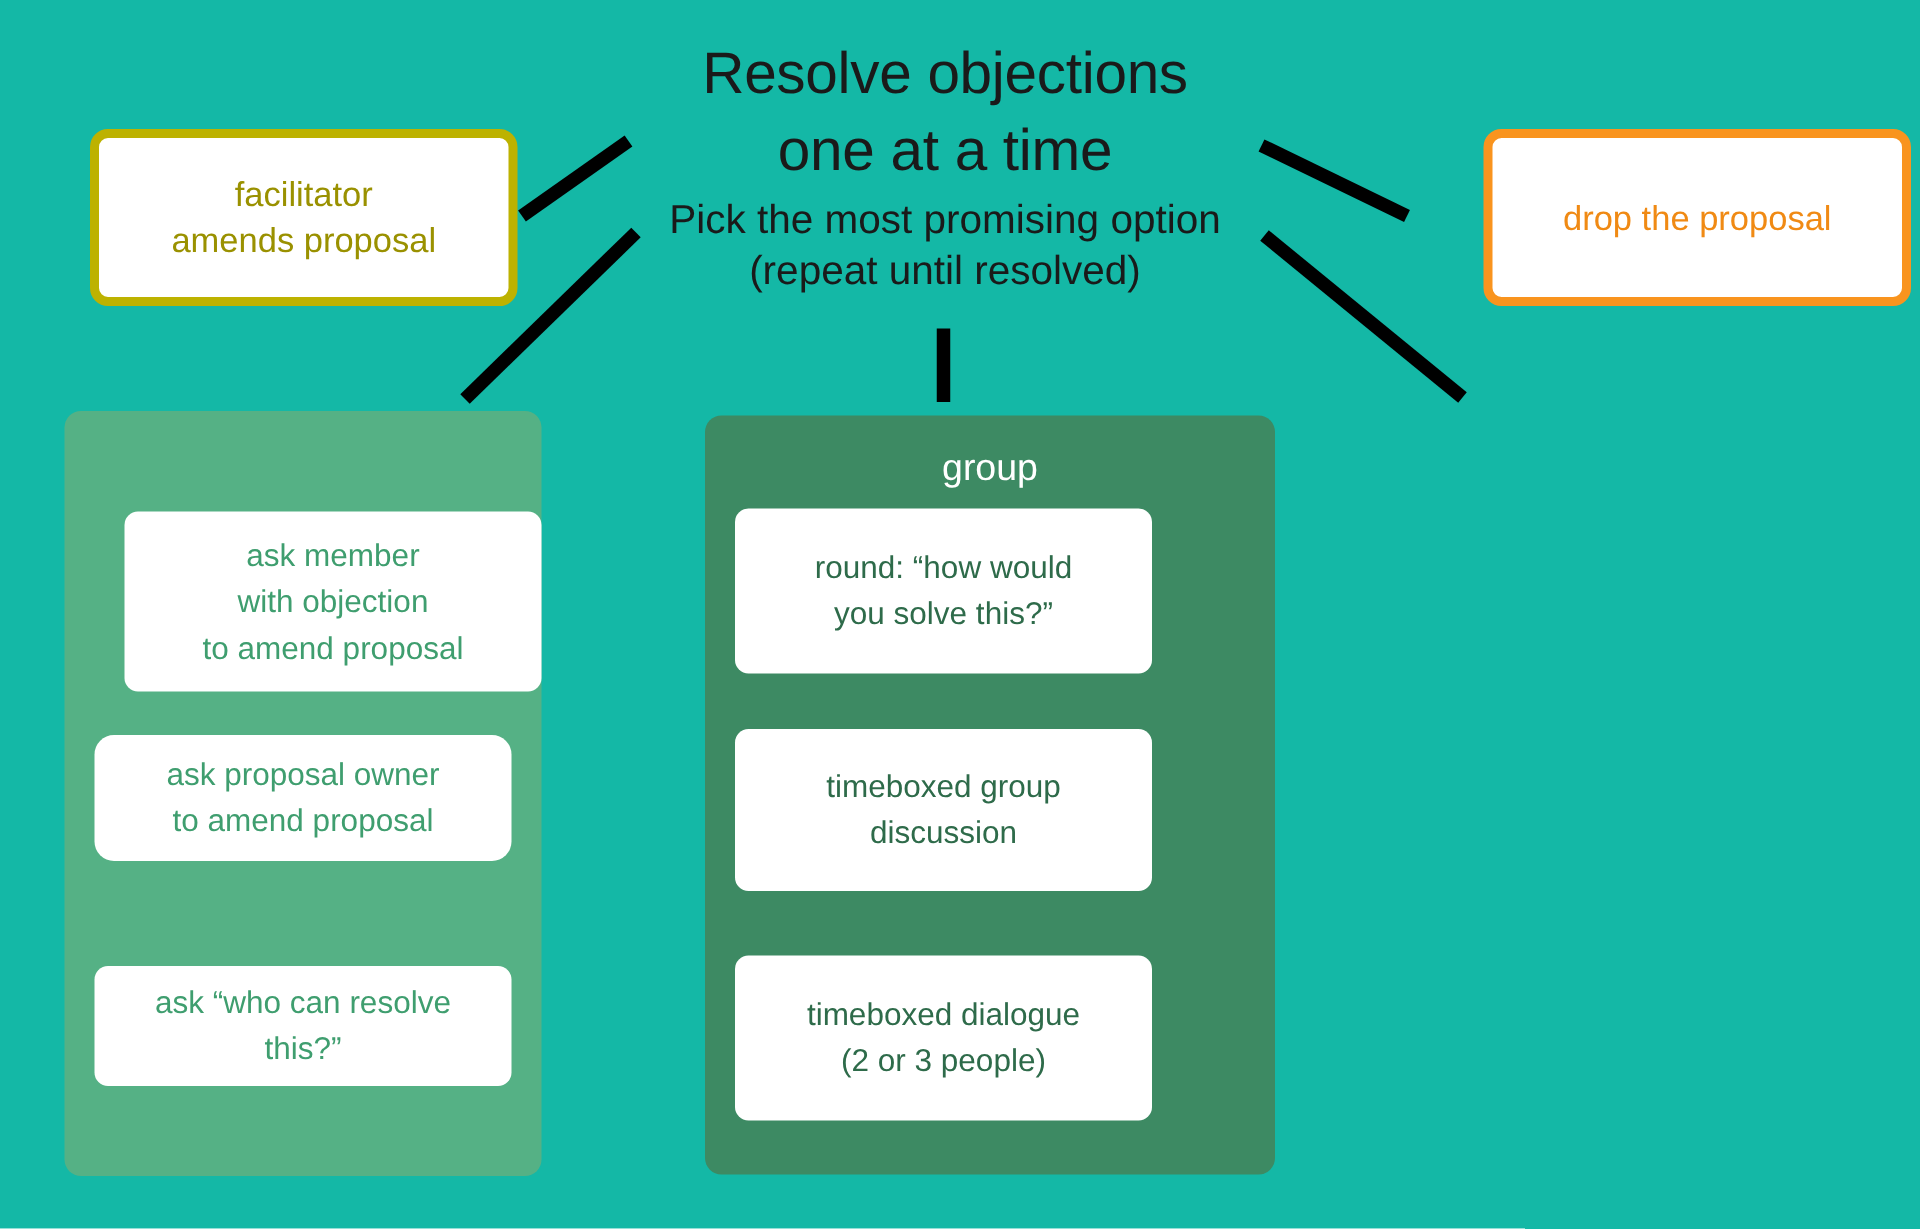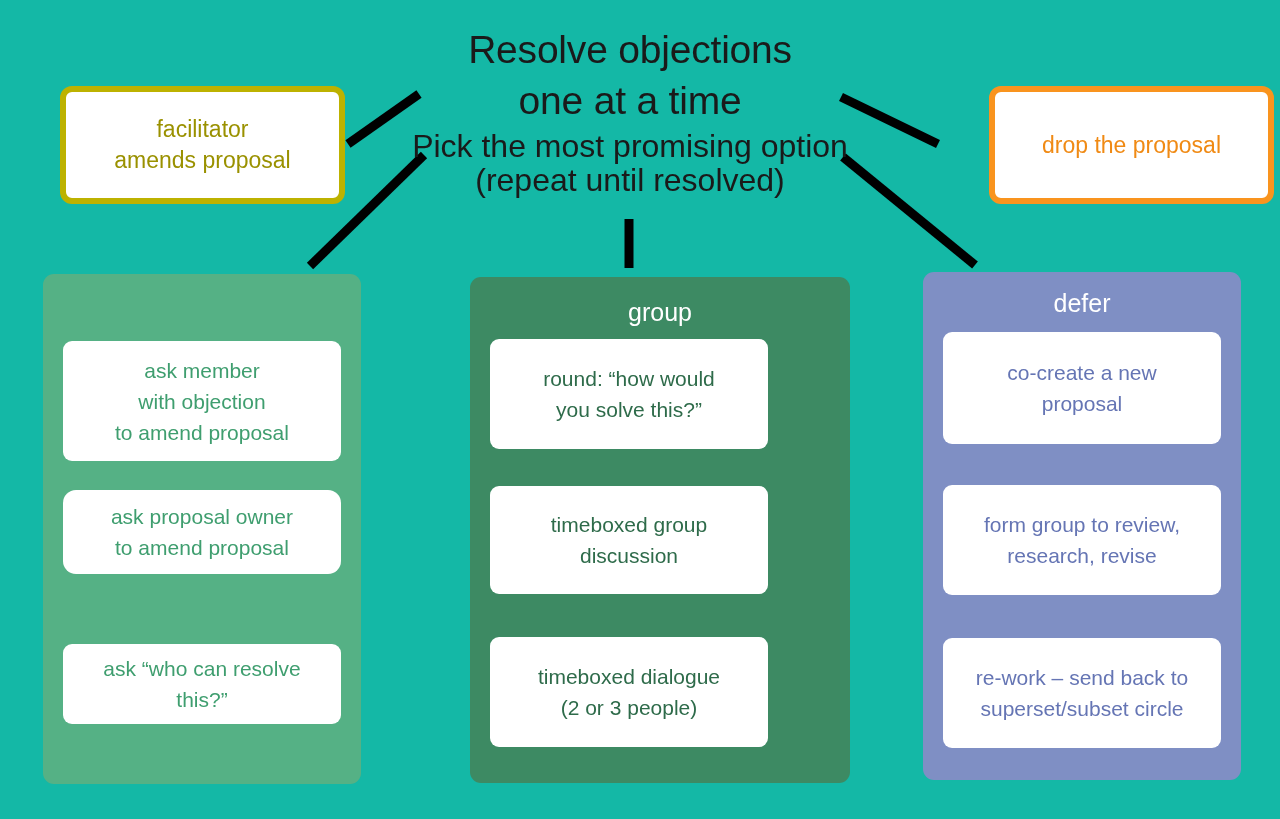--- a/index.html
+++ b/index.html
@@ -26,21 +26,21 @@
     z-index:4;
   }
   .title-main{
     font-size:39px;
     line-height:51px;
     font-weight:400;
     letter-spacing:-0.2px;
     white-space:pre-line;
   }
   .title-sub{
-    font-size:32px;
+    font-size:27px;
     line-height:34px;
     font-weight:400;
     margin-top:3px;
     white-space:pre-line;
   }
 
   
   #connectors{
     position:absolute;
     left:0; top:0;
@@ -167,21 +167,21 @@
   <div class="outline-box" id="box-facilitator" style="border-color: rgb(189, 178, 0);">
     <div class="obx-label" style="color: rgb(154, 145, 0);">facilitator
 amends proposal</div>
   </div>
 
   <div class="outline-box" id="box-drop" style="border-color: rgb(249, 148, 30);">
     <div class="obx-label" style="color: rgb(240, 138, 20);">drop the proposal</div>
   </div>
 
   <div class="column" id="col-individual" style="background: rgb(85, 177, 133);">
-    <div class="card" style="top:67px;height:120px;">
+    <div class="card" style="top:67px;height:120px;margin-left:20px;">
       <div class="card-text" style="color: rgb(63, 158, 111);">ask member
 with objection
 to amend proposal</div>
     </div>
     <div class="card" style="top:216px;height:84px;border-radius:13px;">
       <div class="card-text" style="color: rgb(63, 158, 111);">ask proposal owner
 to amend proposal</div>
     </div>
     <div class="card" style="top:370px;height:80px;">
       <div class="card-text" style="color: rgb(63, 158, 111);">ask “who can resolve
@@ -198,29 +198,14 @@
     <div class="card" style="top:209px;height:108px;">
       <div class="card-text" style="color: rgb(46, 107, 74);">timeboxed group
 discussion</div>
     </div>
     <div class="card" style="top:360px;height:110px;">
       <div class="card-text" style="color: rgb(46, 107, 74);">timeboxed dialogue
 (2 or 3 people)</div>
     </div>
   </div>
 
-  <div class="column" id="col-defer" style="background: rgb(127, 143, 196);">
-    <div class="col-title">defer</div>
-    <div class="card" style="top:60px;height:112px;">
-      <div class="card-text" style="color: rgb(101, 117, 180);">co-create a new
-proposal</div>
-    </div>
-    <div class="card" style="top:213px;height:110px;">
-      <div class="card-text" style="color: rgb(101, 117, 180);">form group to review,
-research, revise</div>
-    </div>
-    <div class="card" style="top:366px;height:110px;">
-      <div class="card-text" style="color: rgb(101, 117, 180);">re-work – send back to
-superset/subset circle</div>
-    </div>
-  </div>
 
 </div>
 
 </body></html>

